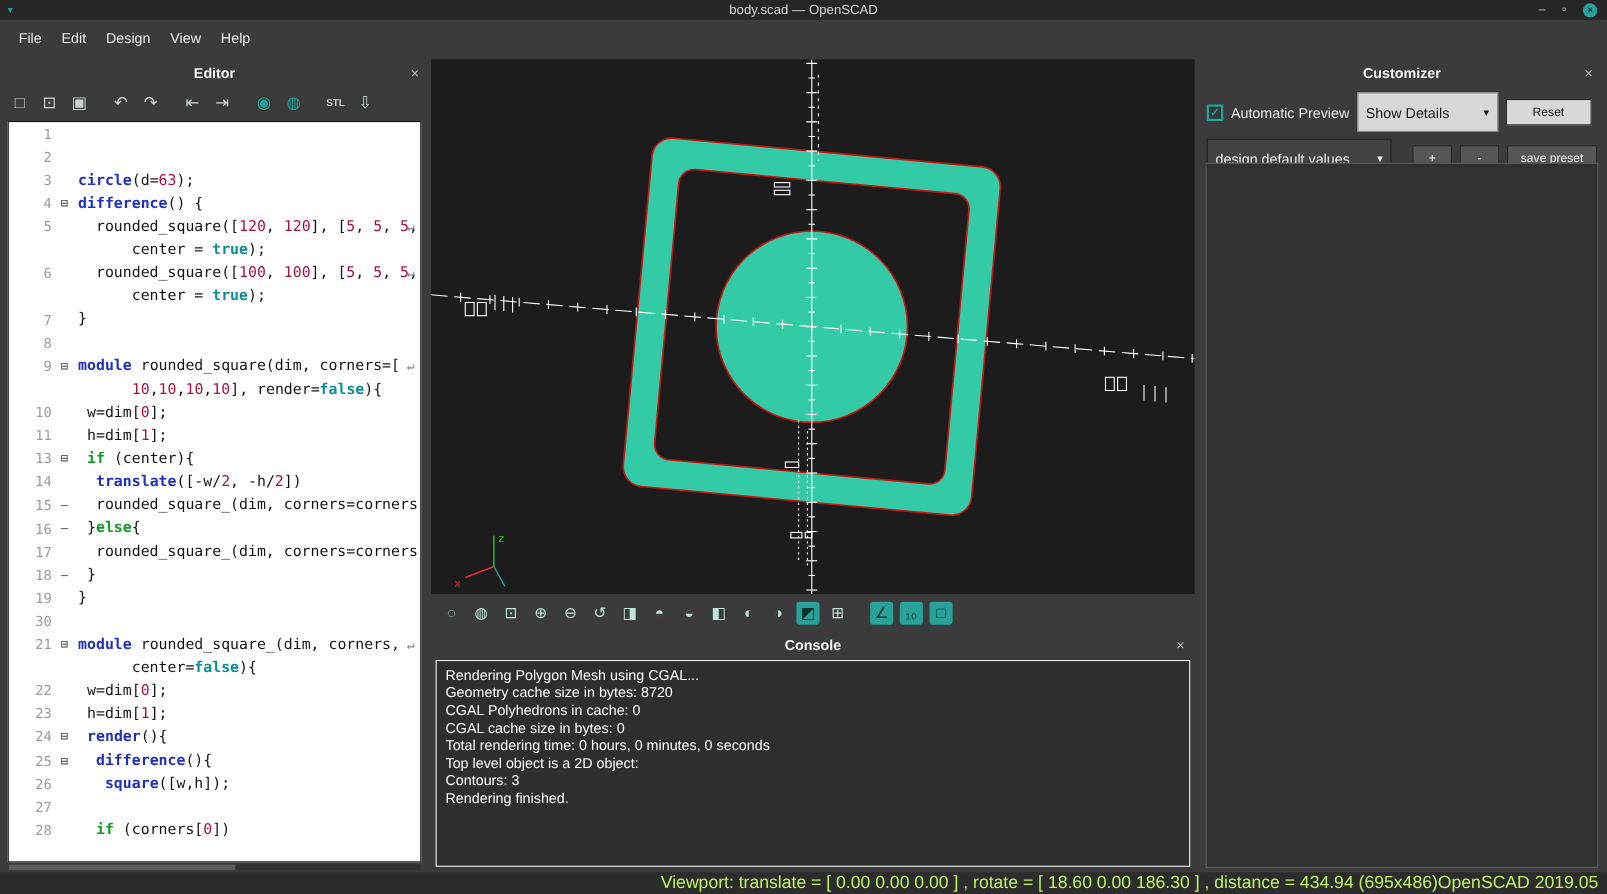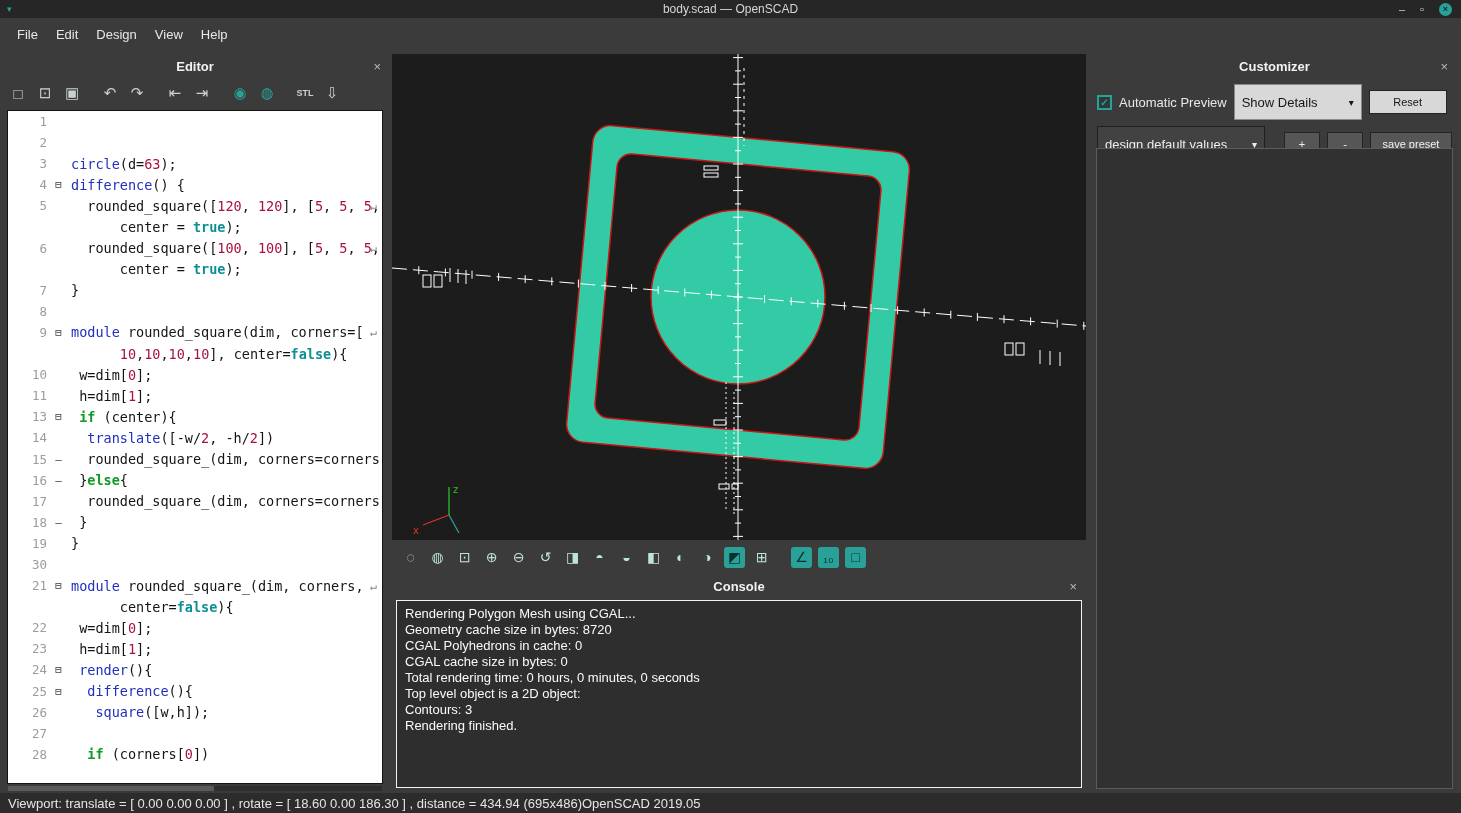--- a/index.html
+++ b/index.html
@@ -34,21 +34,21 @@
   .tool.small{font-size:9px;font-weight:bold}
   .tool.gap{margin-left:11px}
   .code-area{position:absolute;top:56px;left:7px;right:7px;bottom:9px;background:#ffffff;
              border:1px solid #141414;overflow:hidden}
   .crow{display:flex;height:21.1px;align-items:center;position:relative;
         font-family:"DejaVu Sans Mono",monospace;font-size:13.5px}
   .lnum{width:42px;text-align:right;color:#9c9c9c;padding-right:3px;flex:none;font-size:12.5px}
   .fold{width:17px;color:#3c3c3c;text-align:center;flex:none;font-size:11px}
   .ctext{white-space:pre;color:#141414;padding-left:4px}
   .tok-pl{color:#141414}
-  .tok-kw,.tok-kw2{color:#1f2fbe;font-weight:normal}
+  .tok-kw,.tok-kw2{color:#1f2fbe;font-weight:bold}
   .tok-ctrl{color:#109a23;font-weight:bold}
   .tok-bool{color:#0c8e96;font-weight:bold}
   .tok-num{color:#a8123e}
   .wrapmark{position:absolute;right:5px;color:#8a8a8a;font-size:12px}
   .hscroll{position:absolute;left:8px;right:8px;bottom:2px;height:5px;background:#2e2e2e}
   .hscroll .handle{width:55%;height:100%;background:#5a5a5a}
   
   .center-col{position:absolute;left:392px;top:54px;width:694px;bottom:20px}
   .viewport{position:absolute;top:0;left:0;width:694px;height:486px;background:#1c1c1c}
   .view-toolbar{position:absolute;top:486px;left:8px;right:0;height:34px;display:flex;
@@ -76,21 +76,21 @@
   .btn{font-size:11px;height:24px;border:1px solid #242424;border-radius:0;display:flex;
        align-items:center;justify-content:center;flex:none}
   .btn.light{background:#d8d8d8;color:#161616;width:78px}
   .btn.dark{background:#565656;color:#f2f2f2}
   .btn.sq{width:36px}
   .btn.wide{width:82px}
   .cust-body{position:absolute;top:94px;left:4px;right:4px;bottom:4px;background:#313131;
              border:1px solid #5c5c5c}
   
   .statusbar{position:absolute;left:0;right:0;bottom:0;height:20px;background:#2c2c2c;display:flex;
-             align-items:center;justify-content:flex-start;padding:0 8px;font-size:13px;color:#e5e5e5}
+             align-items:center;justify-content:flex-end;padding:0 8px;font-size:16px;color:#bef264}
   
   svg .axes line{stroke:#ffffff;stroke-width:1}
   .ring-outer{fill:var(--shape-fill);stroke:var(--shape-stroke);stroke-width:1.5}
   .ring-inner{fill:#1c1c1c;stroke:var(--shape-stroke);stroke-width:1.5}
   .disc{fill:var(--shape-fill);stroke:var(--shape-stroke);stroke-width:1.5}
   svg .labels rect{fill:none;stroke:#ffffff;stroke-width:1}
   svg .ai line{stroke-width:1.3}
   svg text{font-family:"DejaVu Sans",sans-serif;font-size:10px}
 </style>
 </head>
@@ -187,21 +187,21 @@
       </div>
       <div class="crow">
         <span class="lnum">9</span>
         <span class="fold">⊟</span>
         <span class="ctext"><span class="tok-kw2">module</span><span class="tok-pl"> rounded_square(dim, corners=[</span></span>
         <span class="wrapmark">↵</span>
       </div>
       <div class="crow">
         <span class="lnum"></span>
         <span class="fold"></span>
-        <span class="ctext"><span class="tok-pl">      </span><span class="tok-num">10</span><span class="tok-pl">,</span><span class="tok-num">10</span><span class="tok-pl">,</span><span class="tok-num">10</span><span class="tok-pl">,</span><span class="tok-num">10</span><span class="tok-pl">], center=</span><span class="tok-bool">false</span><span class="tok-pl">){</span></span>
+        <span class="ctext"><span class="tok-pl">      </span><span class="tok-num">10</span><span class="tok-pl">,</span><span class="tok-num">10</span><span class="tok-pl">,</span><span class="tok-num">10</span><span class="tok-pl">,</span><span class="tok-num">10</span><span class="tok-pl">], render=</span><span class="tok-bool">false</span><span class="tok-pl">){</span></span>
       </div>
       <div class="crow">
         <span class="lnum">10</span>
         <span class="fold"></span>
         <span class="ctext"><span class="tok-pl"> w=dim[</span><span class="tok-num">0</span><span class="tok-pl">];</span></span>
       </div>
       <div class="crow">
         <span class="lnum">11</span>
         <span class="fold"></span>
         <span class="ctext"><span class="tok-pl"> h=dim[</span><span class="tok-num">1</span><span class="tok-pl">];</span></span>

